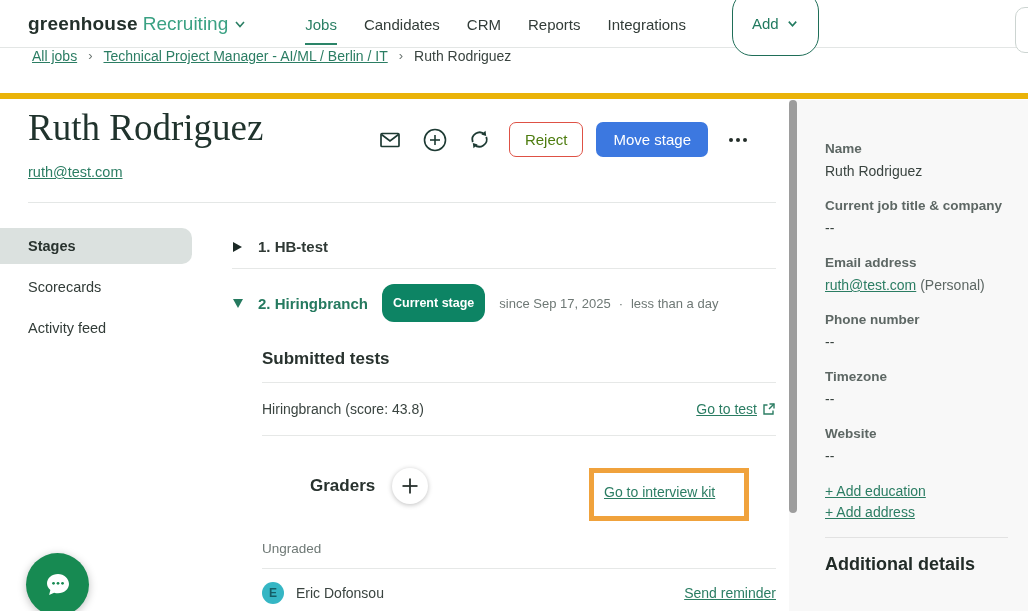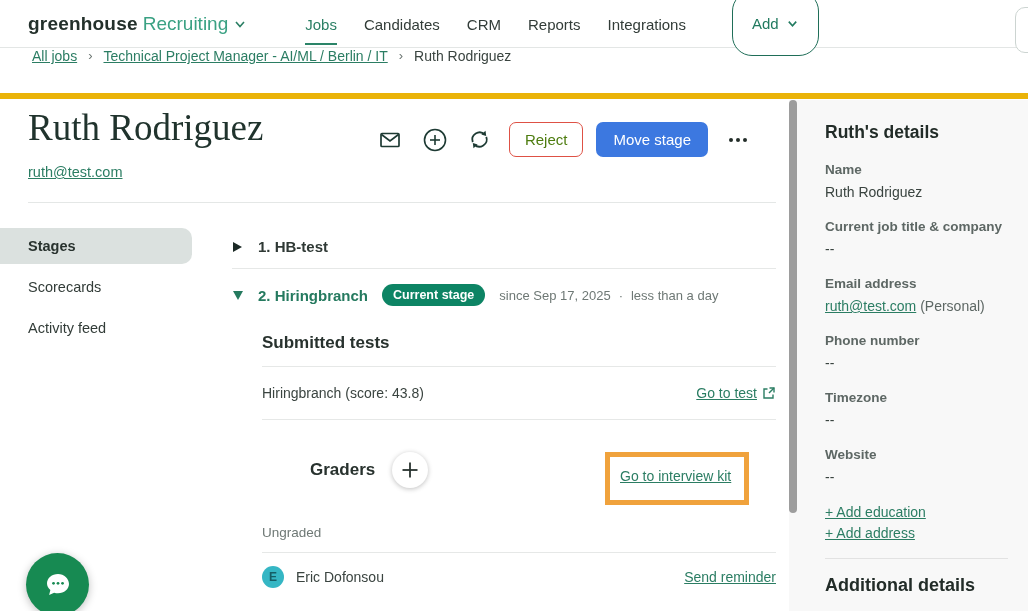--- a/index.html
+++ b/index.html
@@ -49,35 +49,35 @@
   .stage-nav { width:192px; padding-top:25px; flex:0 0 192px; }
   .stage-nav-item { padding:10px 0 10px 28px; margin-bottom:5px; font-size:14.5px; color:#323c38; cursor:pointer; }
   .stage-nav-item.active { background:#dbe1df; border-radius:0 10px 10px 0; font-weight:700; color:#28322e; }
   .stage-panel { flex:1; margin:0 13px 0 40px; padding-top:22px; }
 
   .stage-row { display:flex; align-items:center; gap:15px; padding:13px 0; border-bottom:1px solid #e6e8e7; cursor:pointer; }
   .stage-row-label { font-size:15px; font-weight:700; color:#2f3935; }
   .stage2-header { display:flex; align-items:center; gap:14px; padding:15px 0 2px; cursor:pointer; }
   .stage2-label { font-size:15px; font-weight:700; color:#257a5f; }
   .current-badge { background:#0d8464; color:#fff; font-size:12.5px; font-weight:600;
-    padding:4px 11px; border-radius:12px; }
+    padding:12px 11px; border-radius:12px; }
   .stage2-meta { display:flex; align-items:center; gap:8px; font-size:13px; color:#6e7875; }
   .stage2-body { padding-left:30px; }
   .section-h { font-size:17px; font-weight:700; color:#28322e; }
   .submitted-h { margin:25px 0 13px; }
   .test-row { display:flex; justify-content:space-between; align-items:center; padding:18px 0;
     border-top:1px solid #e6e8e7; border-bottom:1px solid #e6e8e7; font-size:14px; color:#3a4440; }
   .green-link { color:#2b7d63; text-decoration:underline; font-size:14px; cursor:pointer; }
   .link-ext { display:inline-flex; align-items:center; gap:5px; }
 
   .graders-row { display:flex; justify-content:space-between; align-items:flex-start; margin-top:32px;margin-left:48px; }
   .graders-left { display:flex; align-items:center; gap:17px; }
   .plus-btn { width:36px; height:36px; border-radius:50%; background:#fff; border:none;
     box-shadow:0 1px 5px rgba(0,0,0,.25); display:flex; align-items:center; justify-content:center; cursor:pointer; }
-  .kit-box { border:5px solid #f0a23c; width:144px; height:53px; padding:10px 0 0 10px; margin-right:27px; }
+  .kit-box { border:5px solid #f0a23c; width:160px; height:53px; padding:10px 0 0 10px; margin-right:27px; }
   .ungraded { margin:20px 0 12px; font-size:13.5px; color:#6e7875; }
   .grader-row { border-top:1px solid #e6e8e7; display:flex; align-items:center; padding:13px 0 15px; margin-bottom:27px; }
   .avatar { width:22px; height:22px; border-radius:50%; background:#35b6c4; color:#155e66;
     font-size:12px; font-weight:700; display:flex; align-items:center; justify-content:center; }
   .grader-name { margin-left:12px; font-size:14px; color:#3a4440; flex:1; }
 
   
   .scroll-thumb { position:absolute; left:789px; top:100px; width:8px; height:413px;
     background:#9d9d9d; border-radius:4px; cursor:grab; }
 
@@ -239,21 +239,20 @@
             <span class="grader-name">Eric Dofonsou</span>
             <a class="green-link">Send reminder</a>
           </div>
         </div>
 
       </div>
     </div>
   </main>
 
   <aside class="rightbar">
-    <h2 class="rb-title">Ruth's details</h2>
 
     <div>
       <div class="f-label">Name</div>
       <div class="f-value">Ruth Rodriguez</div>
     </div>
     <div>
       <div class="f-label">Current job title &amp; company</div>
       <div class="f-value">--</div>
     </div>
     <div>

